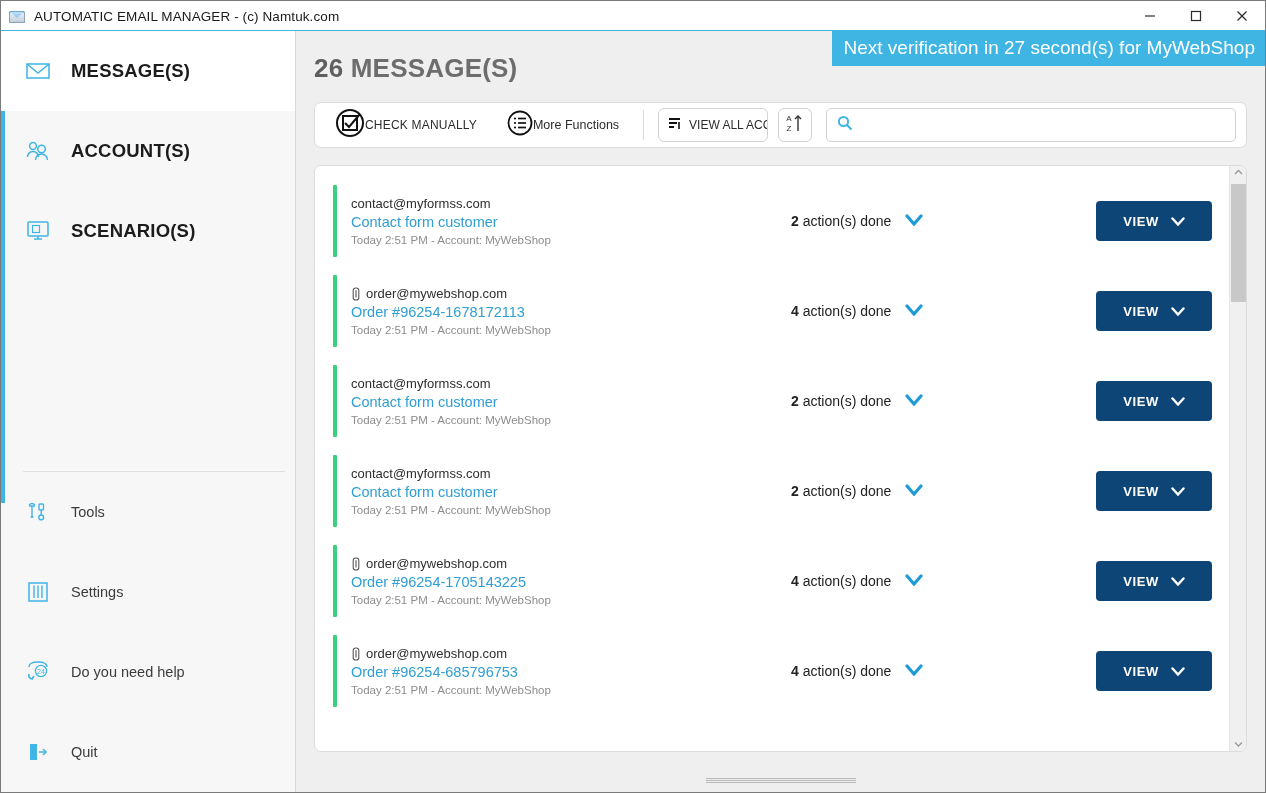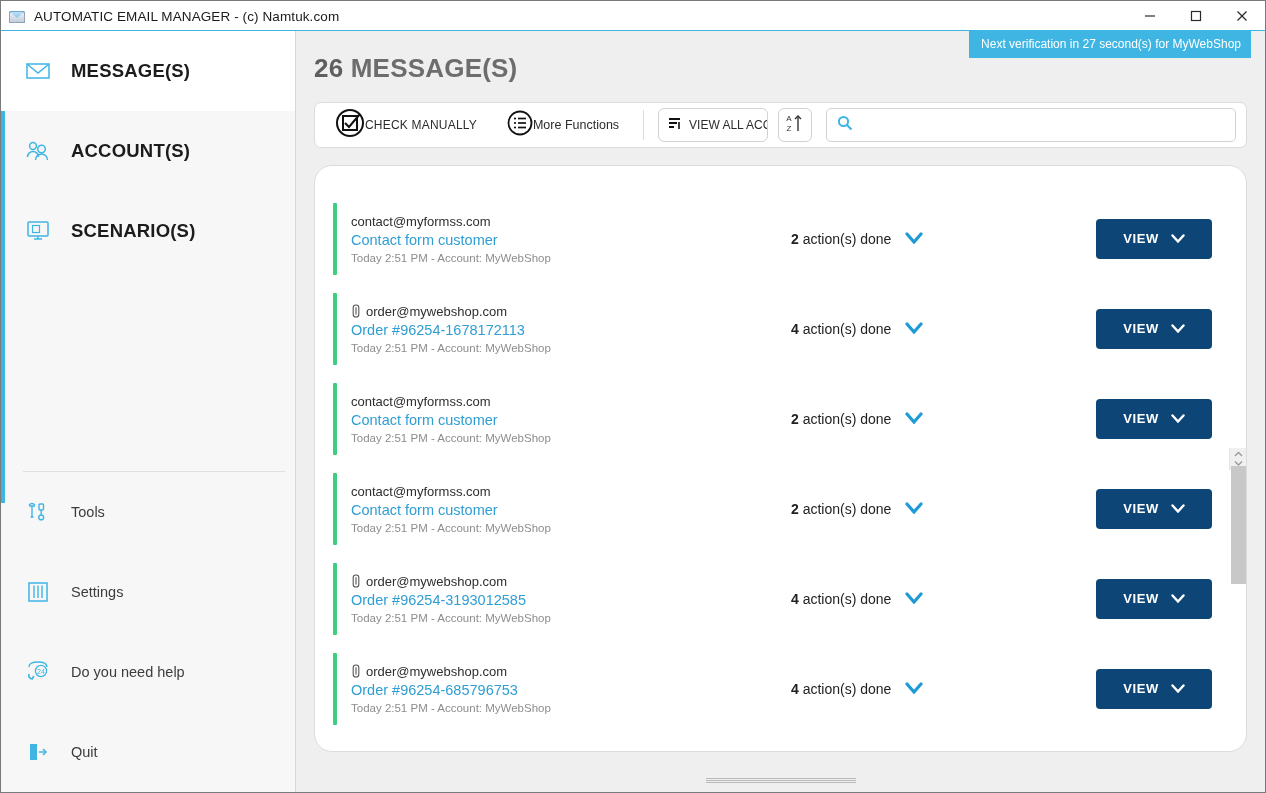--- a/index.html
+++ b/index.html
@@ -79,23 +79,23 @@
   .nav-label { font-size: 14.5px; color: #3c3c3c; }
   .nav-label.big { font-size: 18.5px; font-weight: bold; color: #1c1c1c; letter-spacing: .2px; }
   .nav-spacer { flex: 1; }
   .nav-divider { height: 1px; background: #e0e0e0; margin: 0 10px 0 22px; }
   .nav-bottom .nav-item { height: 80px; }
 
   
   .main { flex: 1; min-width: 0; display: flex; flex-direction: column; background: #efefef; position: relative; }
 
   .banner {
-    position: absolute; top: 0; right: 14px;
+    position: absolute; top: 0; right: 0;
     background: #3fb5e4; color: #ffffff;
-    font-size: 12px; padding: 6px 10px 7px 12px;
+    font-size: 19px; padding: 6px 10px 7px 12px;
     white-space: nowrap; z-index: 5;
   }
 
   .page-title {
     padding: 22px 0 0 18px;
     font-size: 26px; color: #6d6d6d; font-weight: bold; letter-spacing: .2px;
   }
   .page-title .count { color: #5f5f5f; }
 
   .toolbar {
@@ -124,22 +124,22 @@
     display: flex; align-items: center; padding: 0 10px; gap: 8px; background: #fff;
   }
   .search-wrap input {
     flex: 1; border: none; outline: none; font-size: 13px;
     font-family: "Liberation Sans", sans-serif; color: #333; background: transparent;
   }
 
   
   .list-card {
     margin: 17px 18px 16px 18px;
-    background: #ffffff; border: 1px solid #dcdcdc; border-radius: 18px;
-    flex: 1; min-height: 0; position: relative; display: flex; overflow: hidden; align-items: center;
+    background: #ffffff; border: 1px solid #dcdcdc; border-radius: 7px;
+    flex: 1; min-height: 0; position: relative; display: flex; overflow: hidden;
   }
   .list-scroll { flex: 1; min-width: 0; overflow: hidden; padding: 10px 0 0 0; }
   .msg-row {
     display: flex; align-items: center;
     height: 90px; padding: 0 0 0 18px; position: relative;
   }
   .msg-bar { width: 4px; height: 72px; background: #3ad07f; border-radius: 1px; flex: 0 0 auto; }
   .msg-info { margin-left: 14px; width: 430px; }
   .msg-from { font-size: 13px; color: #2e2e2e; display: flex; align-items: center; gap: 5px; }
   .msg-subject { font-size: 14.5px; color: #2f9ed4; margin-top: 3px; }
@@ -510,21 +510,21 @@
             <div class="msg-info">
               <div class="msg-from">
                 <span class="attach-icon">
                   <svg width="10" height="14" viewBox="0 0 10 14">
                       <rect x="2.2" y="1" width="5.6" height="12" rx="2.6" fill="none" stroke="#555" stroke-width="1.1"></rect>
                       <line x1="5" y1="3.2" x2="5" y2="10.6" stroke="#555" stroke-width="1.1"></line>
                     </svg>
                 </span>
                 <span>order@mywebshop.com</span>
               </div>
-              <div class="msg-subject">Order #96254-3193012585</div>
+              <div class="msg-subject">Order #96254-1705143225</div>
               <div class="msg-meta">Today 2:51 PM - Account: MyWebShop</div>
             </div>
             <div class="msg-actions">
               <span class="txt">
                 <b>4</b>
                 <span>action(s) done</span>
               </span>
               <span class="chev-blue">
                 <svg width="18" height="12" viewBox="0 0 18 12">
                     <polyline points="2,2 9,10 16,2" fill="none" stroke="#1e9bd7" stroke-width="3.2" stroke-linecap="round"></polyline>

